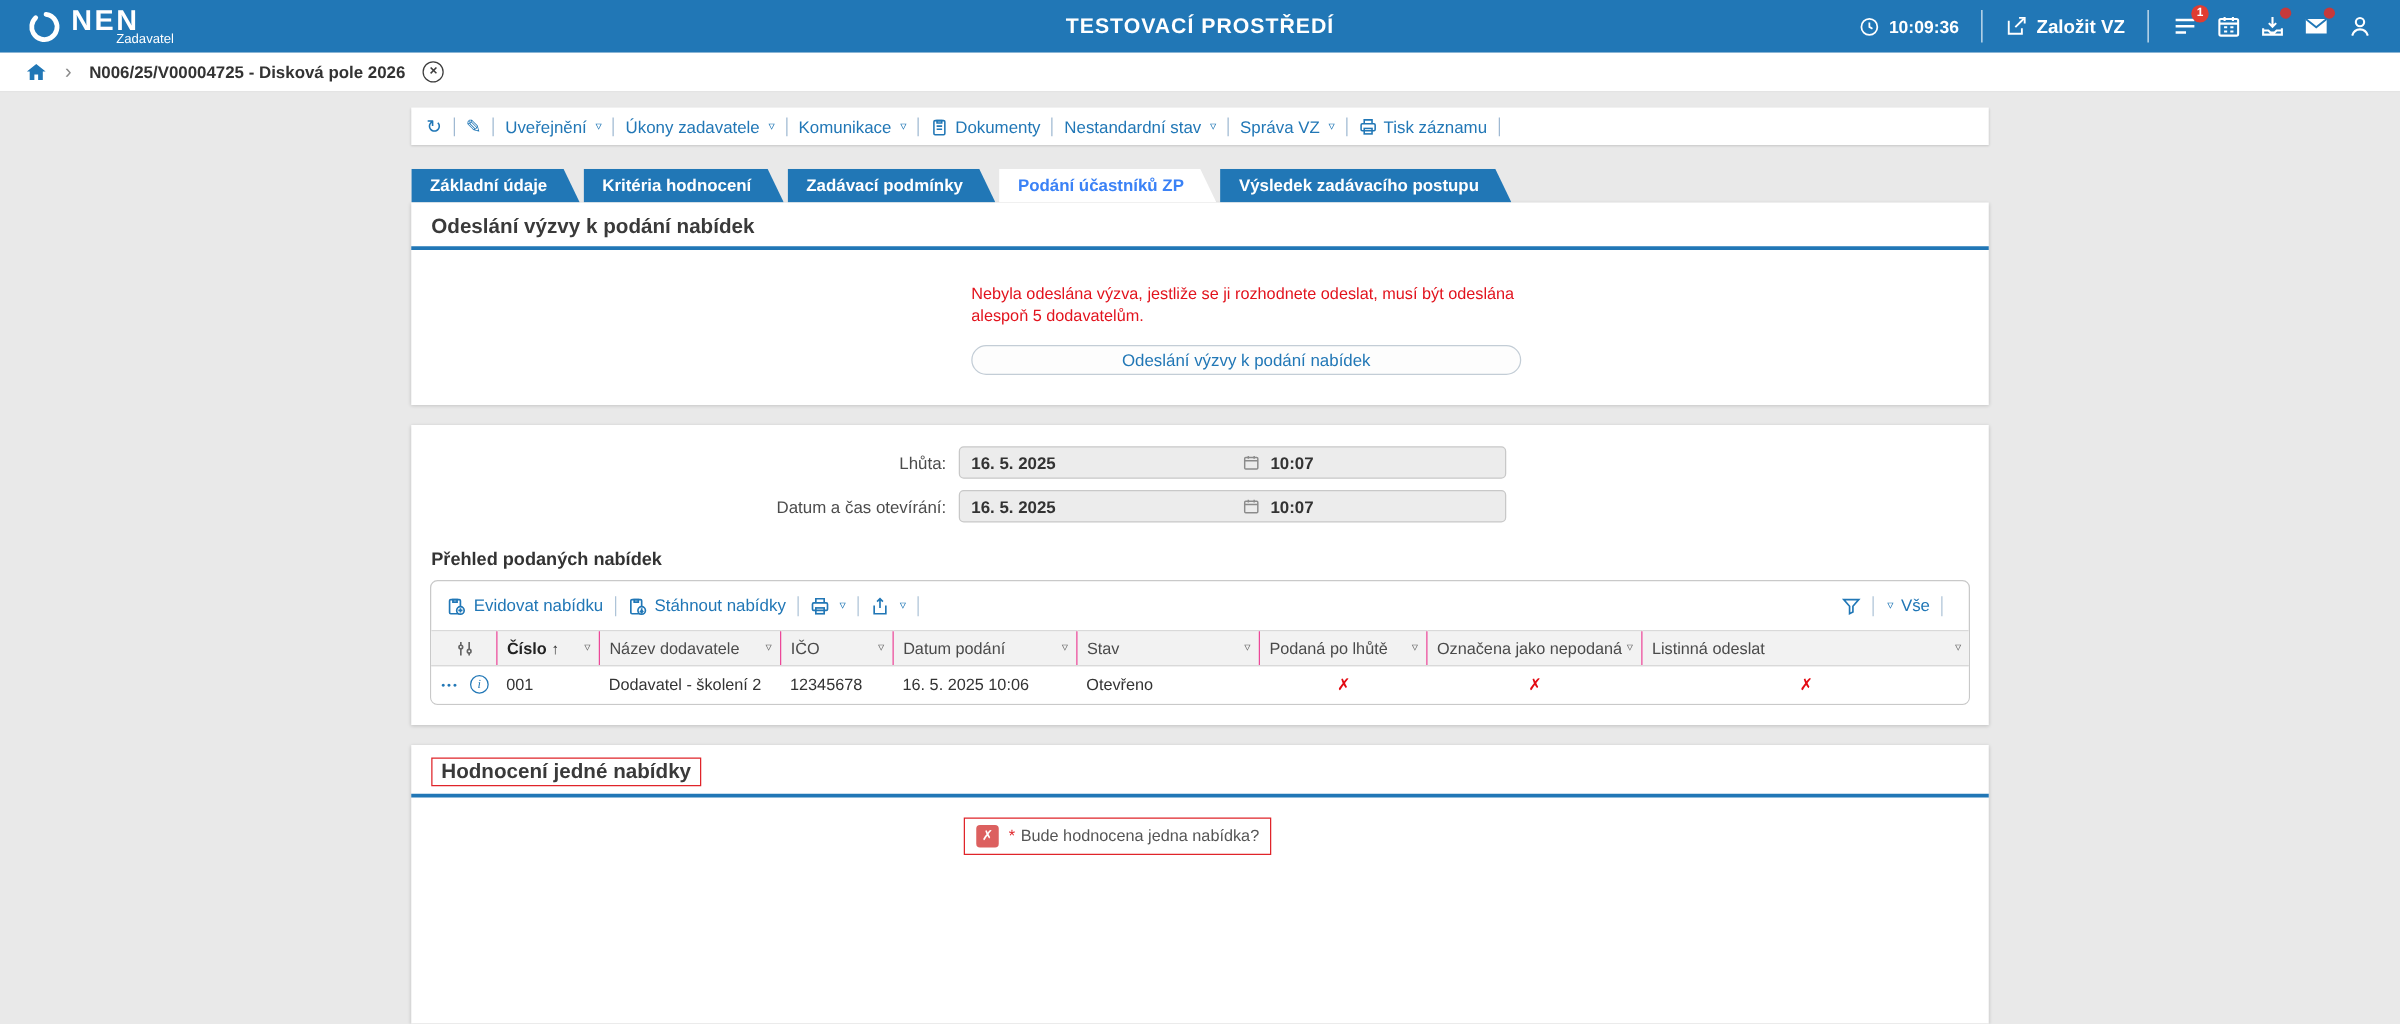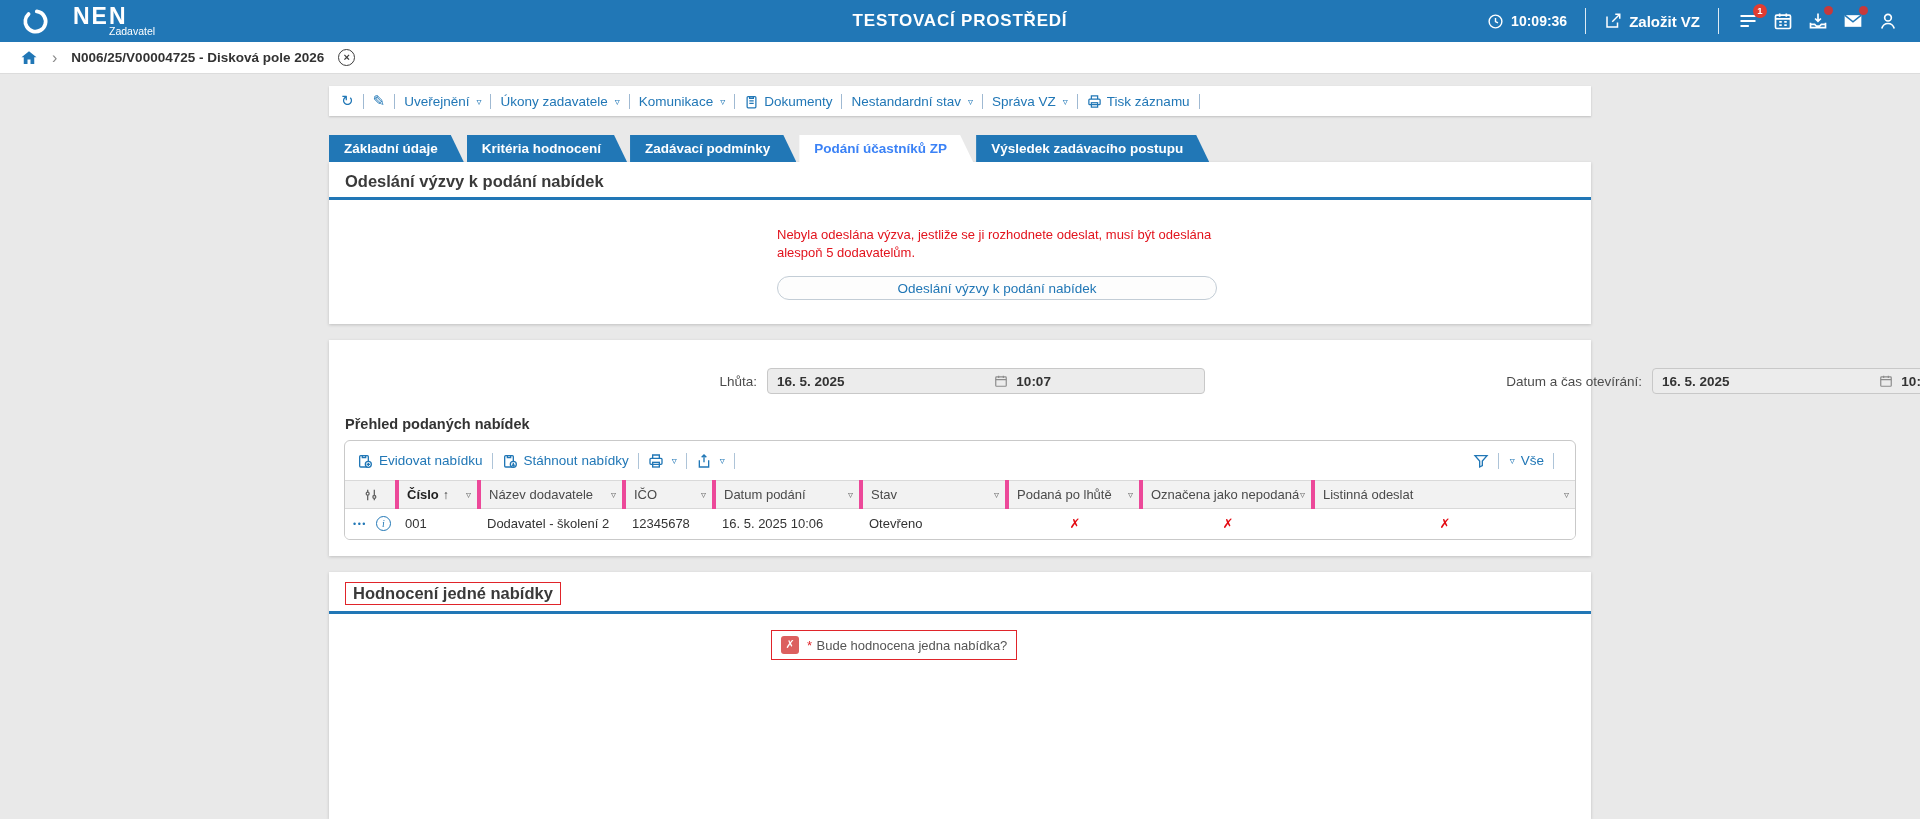--- a/index.html
+++ b/index.html
@@ -2,21 +2,21 @@
 <html><head>
 <meta charset="utf-8">
 <style>
   * { margin:0; padding:0; box-sizing:border-box; }
   html,body { width:1920px; height:819px; overflow:hidden;
     font-family:"Liberation Sans","DejaVu Sans",sans-serif; background:#e9e9e9; }
 
   
   .app-header { height:42px; background:#2177b6; color:#fff; display:flex;
     align-items:center; position:relative; padding:0 22px; }
-  .logo-group { display:flex; align-items:center; gap:24px;justify-content:flex-end; }
+  .logo-group { display:flex; align-items:center; gap:8px;justify-content:flex-end; }
   .logo-ring { width:27px; height:27px; }
   .logo-texts { display:flex; flex-direction:column; line-height:1; }
   .logo-main { font-size:23px; font-weight:bold; letter-spacing:2px; }
   .logo-sub { font-size:10.5px; margin-left:36px; margin-top:-2px; }
   .env-title { position:absolute; left:0; right:0; text-align:center; font-size:17px;
     font-weight:bold; letter-spacing:.8px; pointer-events:none; }
   .header-right { margin-left:auto; display:flex; align-items:center; gap:14px; z-index:1; }
   .hdr-item { display:flex; align-items:center; gap:7px; cursor:pointer; }
   .hdr-time { font-size:14px; font-weight:bold; }
   .hdr-create { font-size:15px; font-weight:bold; }
@@ -65,42 +65,42 @@
   .panel-head { padding:10px 16px 6px; border-bottom:3px solid #2177b6; }
   .panel-title { font-size:16.5px; font-weight:bold; color:#3a3a3a; display:inline-block; }
   .panel-title.red-framed { border:1px solid #e0242a; padding:1px 7px; }
 
   .warning-text { margin:26px 0 0 448px; width:456px; color:#e2131d; font-weight:normal;
     font-size:13px; line-height:1.35; }
   .outline-btn { display:block; margin:15px 0 24px 448px; width:440px; height:24px;
     background:#fdfdfd; border:1px solid #c3cdd6; border-radius:12px; color:#2177b6;
     font-size:13.5px; font-family:inherit; cursor:pointer; }
 
-  .form-area { margin-top:28px; display:flex; flex-direction:row; gap:9px; }
+  .form-area { margin-top:17px; display:flex; flex-direction:column; gap:9px; }
   .form-row { display:flex; align-items:center; }
   .form-label { width:438px; text-align:right; padding-right:10px; font-size:13.5px;
     color:#4c4c4c; }
   .datetime-input { width:438px; height:26px; background:#ececec; border:1px solid #c8c8c8;
     border-radius:4px; display:flex; align-items:center; padding:0 9px; cursor:default; }
   .dt-date { font-size:13.5px; font-weight:bold; color:#333; width:52%; }
   .dt-cal { color:#8b8b8b; display:flex; }
   .dt-cal svg { width:14px; height:14px; }
   .dt-time { font-size:13.5px; font-weight:bold; color:#333; margin-left:8px; }
 
   .table-title { margin:22px 0 8px 16px; font-size:14.5px; font-weight:bold; color:#333; }
   .grid-box { margin:0 15px; border:1px solid #c9c9c9; border-radius:6px; overflow:hidden; }
   .grid-toolbar { height:39px; display:flex; align-items:center; padding:0 12px;
     color:#2177b6; font-size:13.5px; }
   .gt-item { display:flex; align-items:center; gap:6px; cursor:pointer; white-space:nowrap; }
   .gt-item svg { width:16px; height:16px; }
   .gt-sep { width:1px; height:16px; background:#aec4d8; margin:0 9px; }
   .gt-right { margin-left:auto; display:flex; align-items:center; }
   table { border-collapse:collapse; table-layout:fixed; width:100%; }
   thead th { background:#f2f2f2; border-top:1px solid #d9d9d9; border-bottom:1px solid #d9d9d9;
-    border-left:4px solid #ec4899; height:28px; font-size:13px; font-weight:normal;
+    border-left:1px solid #ec4899; height:28px; font-size:13px; font-weight:normal;
     color:#4a4a4a; text-align:center; padding:0 6px 0 8px; cursor:pointer; }
   thead th:first-child { border-left:none; text-align:center; }
   .th-flex { display:flex; align-items:center; }
   .th-caret { margin-left:auto; font-size:10px; color:#6d6d6d; }
   .th-sort { font-size:12px; margin-left:4px; color:#333; }
   .th-bold { font-weight:bold; color:#222; }
   tbody td { height:30px; font-size:13px; color:#333; padding:0 6px 0 8px; background:#fff; }
   .cell-x { text-align:center; color:#e30b13; font-weight:bold; font-size:13px; }
   .row-tools { display:flex; align-items:center; gap:9px; justify-content:center;
     color:#2177b6; }

